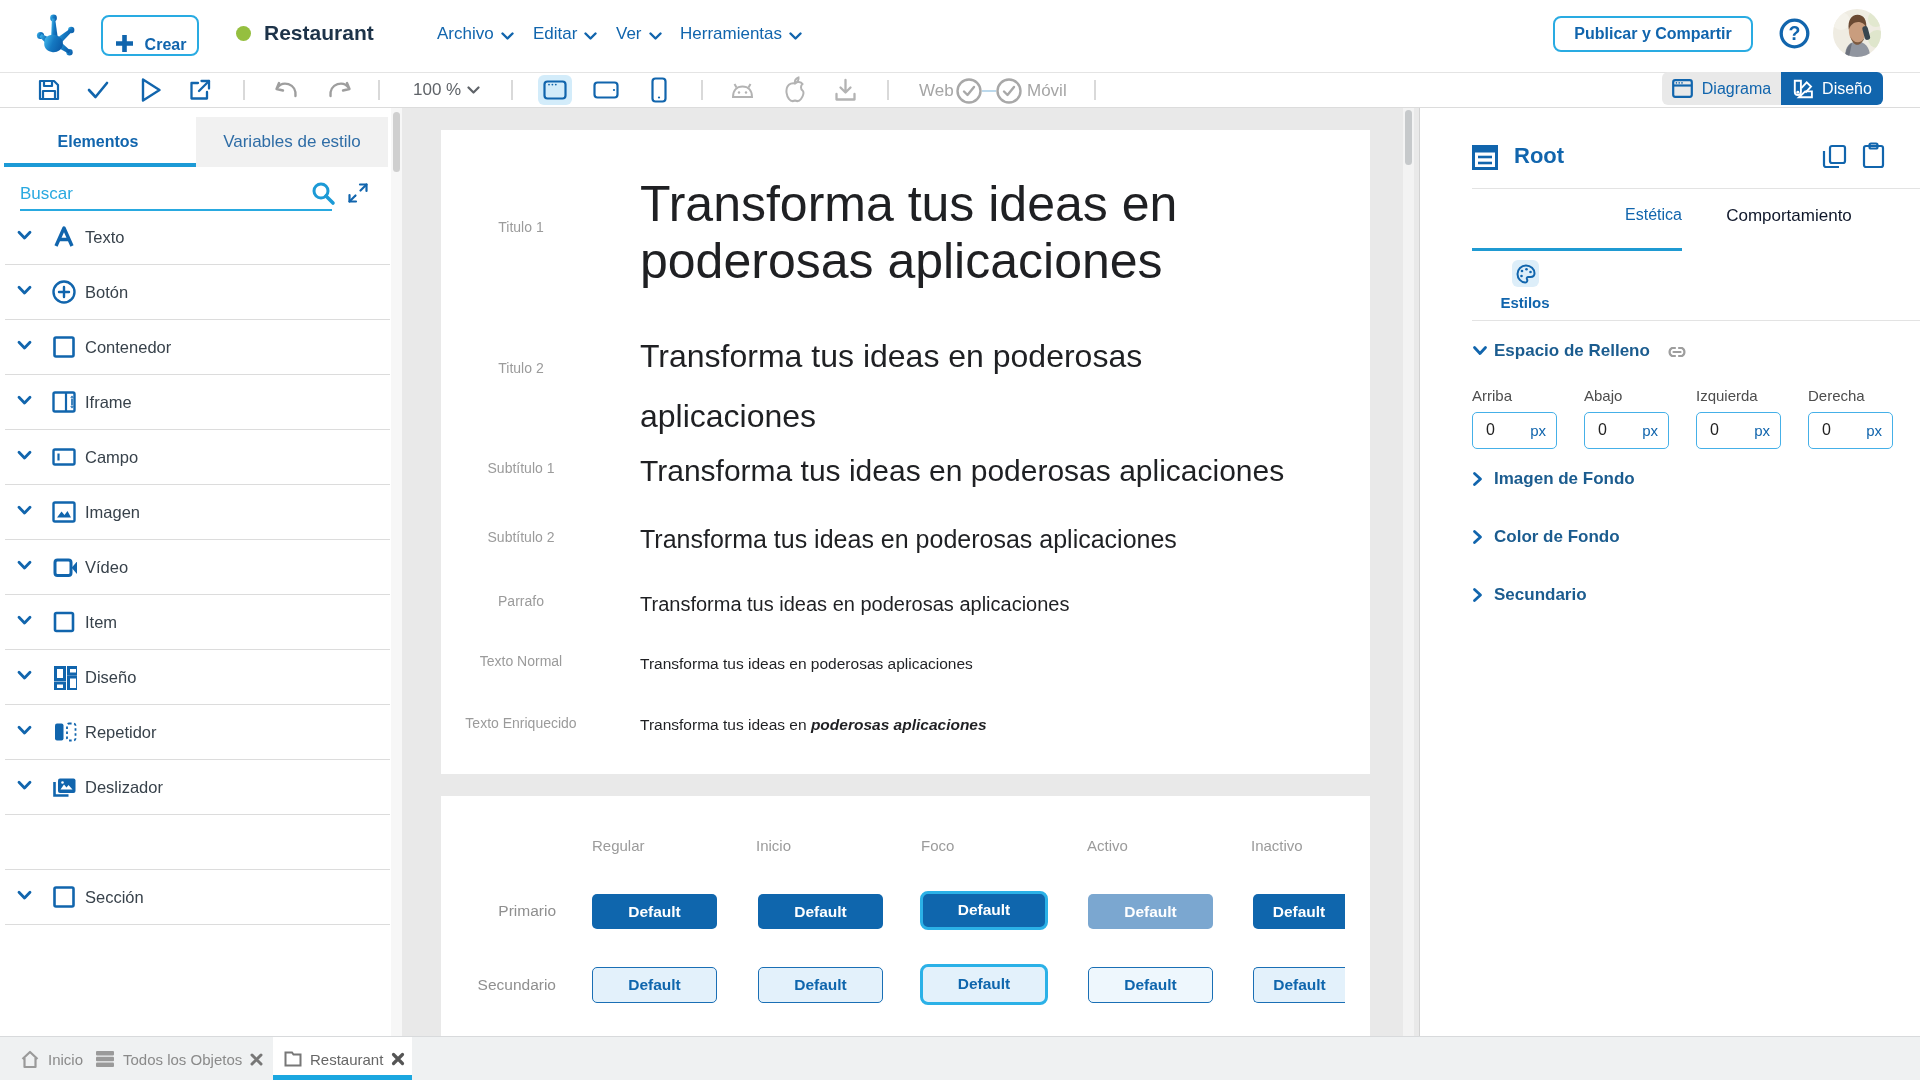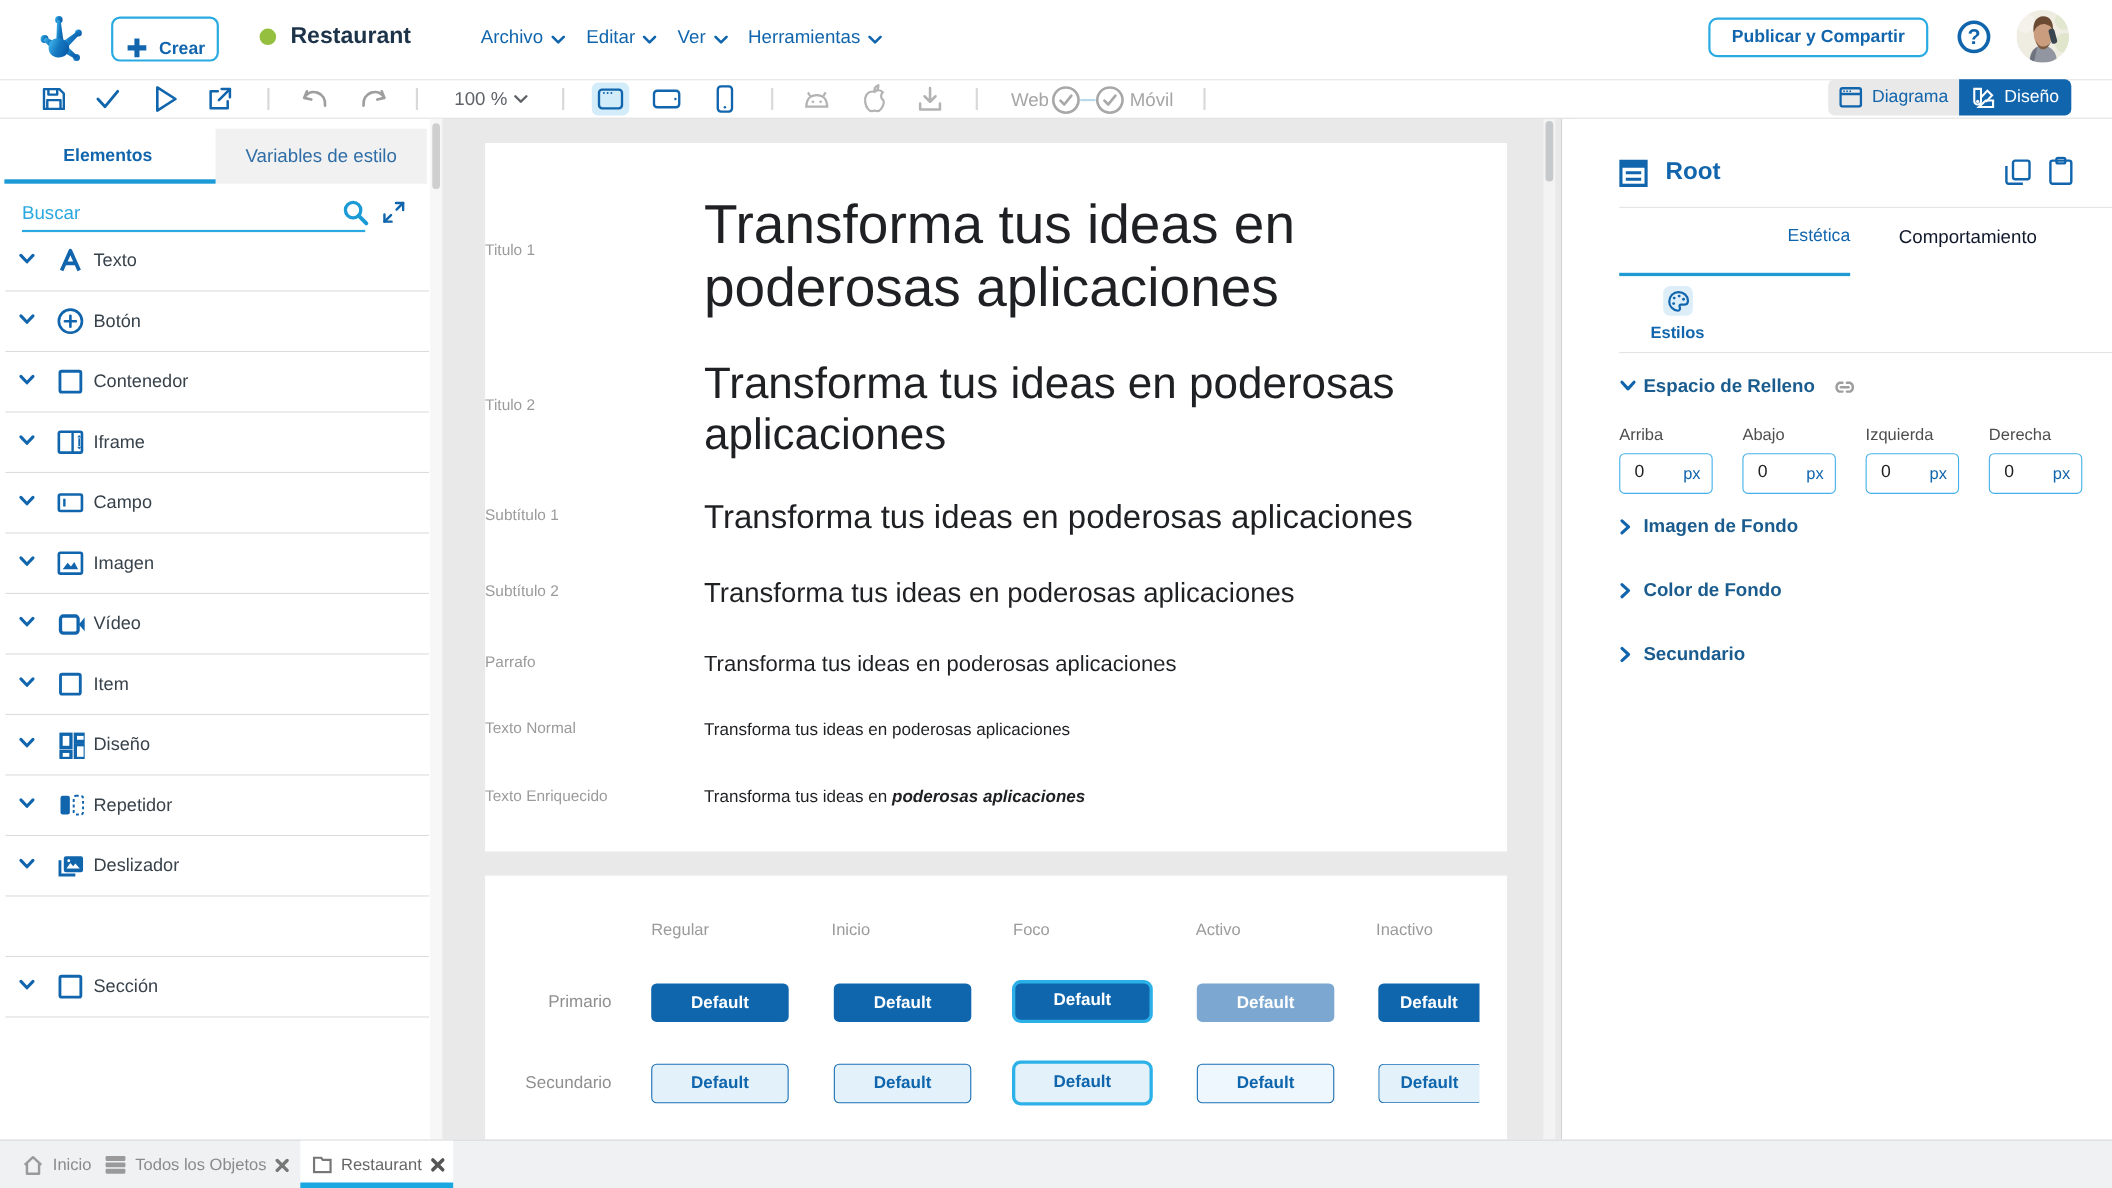--- a/index.html
+++ b/index.html
@@ -41,21 +41,21 @@
 .lrow .licon { position:absolute; left:51px; top:14px; }
 .lrow .llabel { position:absolute; left:85px; top:18px; font-size:16.5px; color:#38424b; }
 .lsep { position:absolute; left:5px; width:385px; height:1px; background:#dcdcdc; }
 #lscroll { position:absolute; left:391px; top:0px; width:11px; height:928px; background:#f7f7f7; }
 #lthumb { position:absolute; left:2px; top:4px; width:7px; height:60px; background:#cfcfcf; border-radius:4px; }
 
 
 #canvas { position:absolute; left:402px; top:108px; width:1017px; height:928px; background:#e9e9e9; overflow:hidden; }
 #card1 { position:absolute; left:39px; top:22px; width:929px; height:644px; background:#fff; }
 #card2 { position:absolute; left:39px; top:688px; width:929px; height:380px; background:#fff; }
-.tlabel { position:absolute; width:160px; text-align:left; font-size:14px; color:#9b9b9b; }
+.tlabel { position:absolute; width:160px; text-align:center; font-size:14px; color:#9b9b9b; }
 .ttext { position:absolute; left:199px; color:#1f2023; }
 #cscroll { position:absolute; left:1001px; top:0px; width:11px; height:928px; background:#f3f3f3; }
 #cthumb { position:absolute; left:2px; top:2px; width:7px; height:55px; background:#c6c9cb; border-radius:4px; }
 #rborder { position:absolute; left:1419px; top:108px; width:1px; height:928px; background:#d2d2d2; }
 
 .colhead { position:absolute; top:41px; font-size:15px; color:#9b9b9b; }
 .rowlab { position:absolute; width:115px; text-align:right; font-size:15.5px; color:#8f8f8f; }
 .pbtn { position:absolute; width:125px; height:35px; border-radius:5px; background:#0f66ad; color:#fff; font-weight:bold; font-size:15.5px; text-align:center; line-height:35px; }
 .sbtn { position:absolute; width:125px; height:36px; border-radius:5px; background:#e3f1fb; border:1.5px solid #1a6fb5; color:#0f66ad; font-weight:bold; font-size:15.5px; text-align:center; line-height:33px; }
 
@@ -420,21 +420,21 @@
   <div class="lsep" style="top:816px"></div>
   <div id="lscroll">
       <div id="lthumb"></div>
     </div>
 </div>
 <div id="canvas">
   <div id="card1">
     <div class="tlabel" style="top:89px">Titulo 1</div>
     <div class="ttext" style="top:46px;font-size:50px;line-height:57px;">Transforma tus ideas en<br>poderosas aplicaciones</div>
     <div class="tlabel" style="top:230px">Titulo 2</div>
-    <div class="ttext" style="top:196px;font-size:40px;line-height:46px;">Transforma tus ideas en poderosas<br>aplicaciones</div>
+    <div class="ttext" style="top:196px;font-size:32px;line-height:60px;">Transforma tus ideas en poderosas<br>aplicaciones</div>
     <div class="tlabel" style="top:330px">Subtítulo 1</div>
     <div class="ttext" style="top:324px;font-size:30px;line-height:34px;">Transforma tus ideas en poderosas aplicaciones</div>
     <div class="tlabel" style="top:399px">Subtítulo 2</div>
     <div class="ttext" style="top:395px;font-size:25px;line-height:29px;">Transforma tus ideas en poderosas aplicaciones</div>
     <div class="tlabel" style="top:463px">Parrafo</div>
     <div class="ttext" style="top:462px;font-size:20px;line-height:24px;">Transforma tus ideas en poderosas aplicaciones</div>
     <div class="tlabel" style="top:523px">Texto Normal</div>
     <div class="ttext" style="top:524px;font-size:15.5px;line-height:19px;">Transforma tus ideas en poderosas aplicaciones</div>
     <div class="tlabel" style="top:585px">Texto Enriquecido</div>
     <div class="ttext" style="top:585px;font-size:15.5px;line-height:19px;">Transforma tus ideas en <b><i>poderosas aplicaciones</i></b></div>

